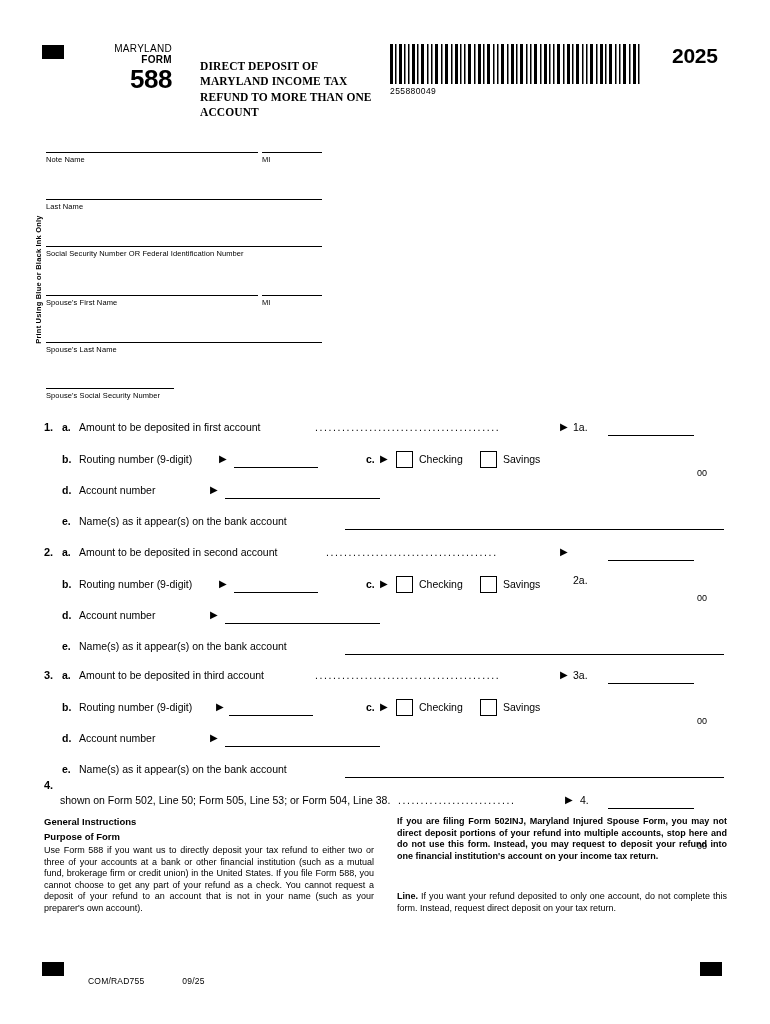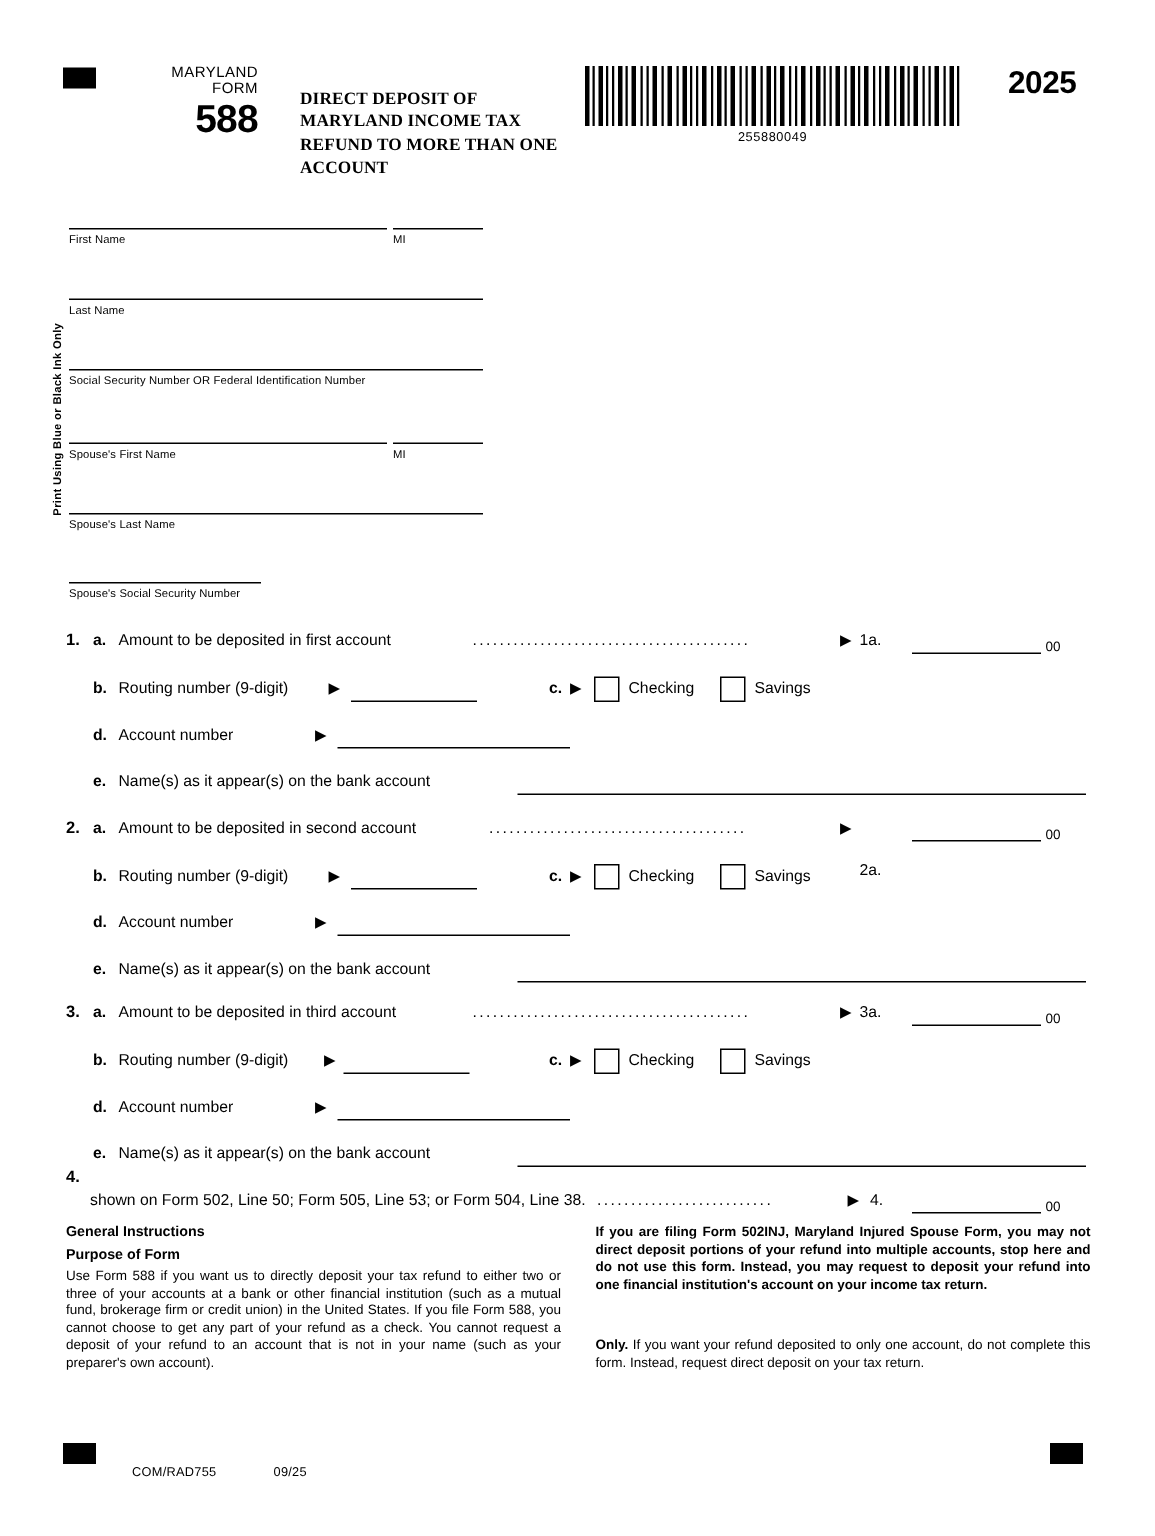--- a/index.html
+++ b/index.html
@@ -39,21 +39,21 @@
     text-align: right;
     line-height: 1.05;
   }
   .form-id .line1 {
     font-size: 10px;
     font-weight: normal;
     letter-spacing: .3px;
   }
   .form-id .line2 {
     font-size: 10px;
-    font-weight: normal;
+    font-weight: bold;
     letter-spacing: .3px;
   }
   .form-id .num {
     font-size: 26px;
     font-weight: bold;
     letter-spacing: -.5px;
     margin-top: 1px;
   }
 
   .form-title {
@@ -74,21 +74,21 @@
     height: 42px;
   }
   .barcode {
     width: 100%;
     height: 40px;
   }
   .barcode-num {
     position: absolute;
     left: 390px; top: 86px;
     width: 250px;
-    text-align: center;
+    text-align: left;
     font-size: 8.5px;
     letter-spacing: .4px;
   }
 
   .year {
     position: absolute;
     left: 672px; top: 44px;
     font-size: 21px;
     font-weight: bold;
     letter-spacing: -.3px;
@@ -141,20 +141,21 @@
     position: absolute;
     font-size: 10px;
   }
   .amt-line {
     position: absolute;
     border-bottom: 1px solid #000;
   }
   .cents {
     position: absolute;
     font-size: 9px;
+    margin-top: 42px;
   }
   .chkbox {
     position: absolute;
     width: 15px; height: 15px;
     border: 1px solid #000;
     background: #fff;
   }
 
   
   .inst-h {
@@ -255,21 +256,21 @@
     </svg>
   </div>
   <div class="barcode-num">255880049</div>
 
   <div class="year">2025</div>
 
   <div class="side-text">Print Using Blue or Black Ink Only</div>
 
   <div class="rule" style="left:46px; top:152px; width:212px;"></div>
   <div class="rule" style="left:262px; top:152px; width:60px;"></div>
-  <div class="fieldlabel" style="left:46px; top:155px;">First Name</div>
+  <div class="fieldlabel" style="left:46px; top:155px;">Note Name</div>
   <div class="fieldlabel" style="left:262px; top:155px;">MI</div>
 
   <div class="rule" style="left:46px; top:199px; width:276px;"></div>
   <div class="fieldlabel" style="left:46px; top:202px;">Last Name</div>
 
   <div class="rule" style="left:46px; top:246px; width:276px;"></div>
   <div class="fieldlabel" style="left:46px; top:249px;">Social Security Number OR Federal Identification Number</div>
 
   <div class="rule" style="left:46px; top:295px; width:212px;"></div>
   <div class="rule" style="left:262px; top:295px; width:60px;"></div>
@@ -375,19 +376,19 @@
   <div class="arrow" style="left:565px; top:794px;">▶</div>
   <div class="ltext" style="left:580px; top:794px;">4.</div>
   <div class="amt-line" style="left:608px; top:808px; width:86px;"></div>
   <div class="cents" style="left:697px; top:799px;">00</div>
 
   <div class="inst-h" style="left:44px; top:816px;">General Instructions</div>
   <div class="inst-h" style="left:44px; top:831px;">Purpose of Form</div>
   <div class="inst-body" style="left:44px; top:845px; width:330px; text-align:justify;">Use Form 588 if you want us to directly deposit your tax refund to either two or three of your accounts at a bank or other financial institution (such as a mutual fund, brokerage firm or credit union) in the United States. If you file Form 588, you cannot choose to get any part of your refund as a check. You cannot request a deposit of your refund to an account that is not in your name (such as your preparer's own account).</div>
 
   <div class="inst-body" style="left:397px; top:816px; width:330px; font-weight:bold; text-align:justify;">If you are filing Form 502INJ, Maryland Injured Spouse Form, you may not direct deposit portions of your refund into multiple accounts, stop here and do not use this form. Instead, you may request to deposit your refund into one financial institution's account on your income tax return.</div>
-  <div class="inst-body" style="left:397px; top:891px; width:330px; text-align:justify;"><b>Only.</b> <span>If you want your refund deposited to only one account, do not complete this form. Instead, request direct deposit on your tax return.</span></div>
+  <div class="inst-body" style="left:397px; top:891px; width:330px; text-align:justify;"><b>Line.</b> <span>If you want your refund deposited to only one account, do not complete this form. Instead, request direct deposit on your tax return.</span></div>
 
   <div class="footer">
     <span>COM/RAD755</span><span class="date">09/25</span>
   </div>
 
 </div>
 
 </body></html>

